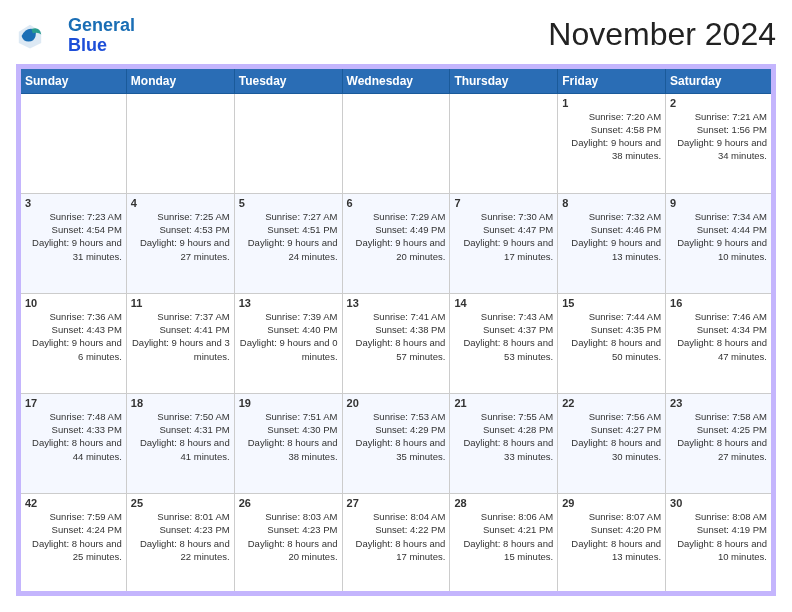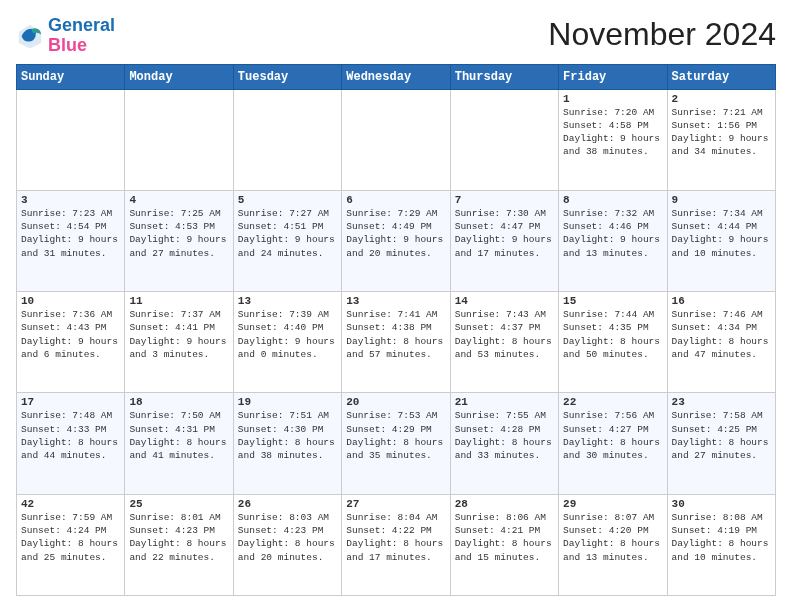--- a/index.html
+++ b/index.html
@@ -25,20 +25,21 @@
     }
     .logo {
       display: flex;
       align-items: center;
     }
     .logo-text {
       font-size: 18px;
       font-weight: bold;
       color: #1a1a2e;
       line-height: 1.1;
+      margin-left: 20px;
     }
     .logo-text span {
       color: #1a6eb5;
     }
     .logo-icon {
       width: 28px;
       height: 28px;
       margin-right: 4px;
     }
     .title-area {
@@ -48,25 +49,24 @@
       font-size: 32px;
       font-weight: normal;
       color: #222;
     }
     .location {
       font-size: 14px;
       color: #444;
     }
     .calendar {
       flex: 1;
-      border: 1px solid #c4b5fd;
+      border: 5px solid #c4b5fd;
       border-collapse: collapse;
       width: 100%;
       table-layout: fixed;
-      font-family: Liberation Mono, monospace;
     }
     .calendar th {
       background: #2a6db5;
       color: #fff;
       font-size: 12px;
       font-weight: bold;
       padding: 5px 4px;
       text-align: left;
       border: 1px solid #1a5a9a;
     }
@@ -85,40 +85,41 @@
     .day-num {
       font-weight: bold;
       font-size: 11px;
       display: block;
       margin-bottom: 1px;
     }
     .day-info {
       font-size: 9.5px;
       line-height: 1.4;
       color: #333;
+      text-align: right;
     }
     .empty-cell {
       background: #fff !important;
     }
   </style>
 </head>
 <body>
 
 <div class="page">
   <div class="header">
     <div class="logo">
       <svg class="logo-icon" viewBox="0 0 40 40">
         <rect x="0" y="0" width="40" height="40" fill="#fff"></rect>
         <polygon points="20,4 36,14 36,30 20,38 4,30 4,14" fill="#1a6eb5" opacity="0.15"></polygon>
         <path d="M8,20 Q14,8 24,10 Q30,12 28,20 Q26,28 18,28 Q10,28 8,20Z" fill="#1a6eb5"></path>
         <path d="M22,10 Q34,6 36,18 Q32,14 24,16Z" fill="#2a9d8f"></path>
       </svg>
       <div class="logo-text">
         <div><span>General</span></div>
-        <div><span style="color:#ec4899">Blue</span></div>
+        <div><span style="color:#1d4ed8">Blue</span></div>
       </div>
     </div>
     <div class="title-area">
       <div class="month-title">November 2024</div>
     </div>
   </div>
 
   <table class="calendar">
     <thead>
       <tr>

